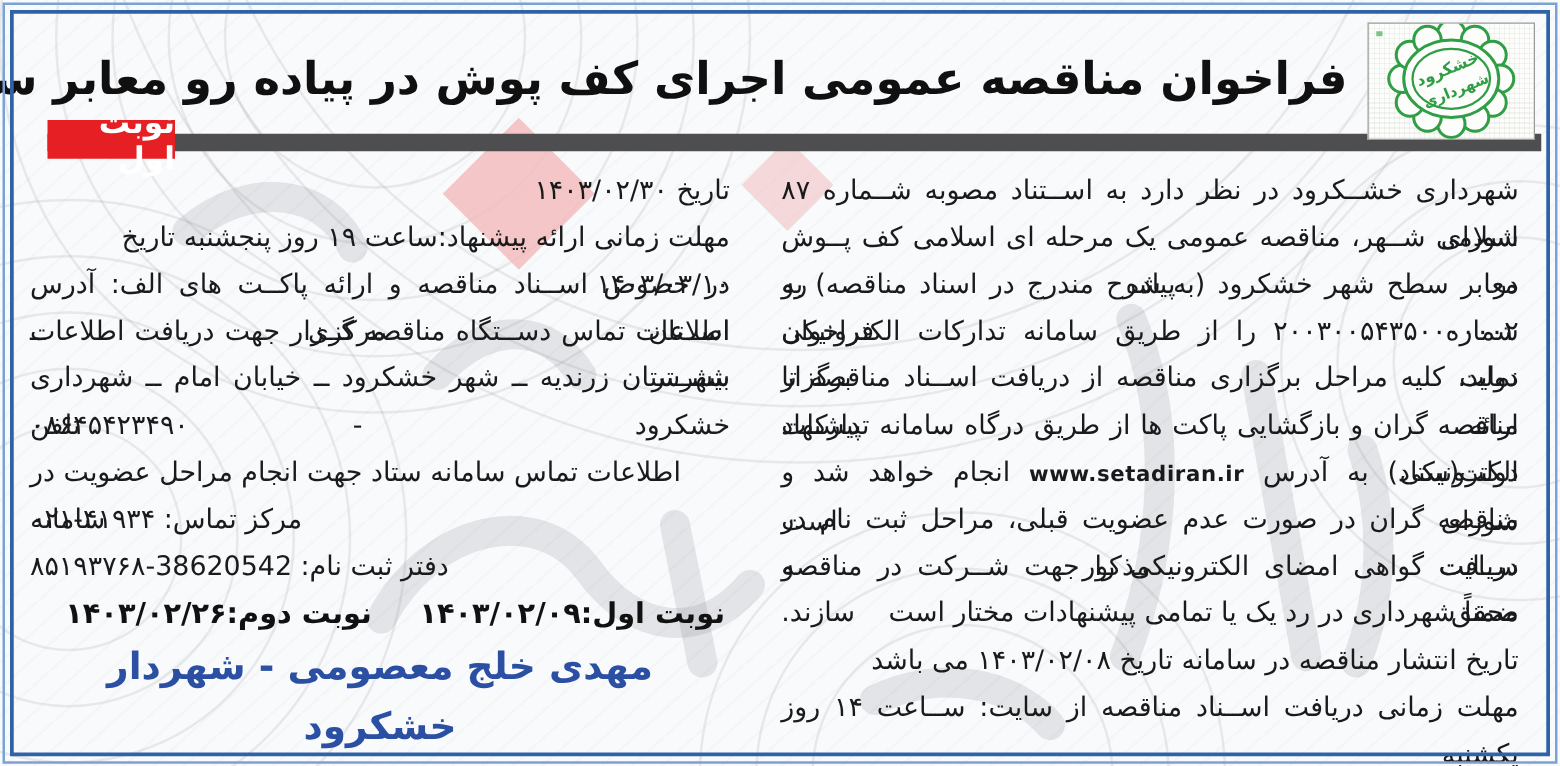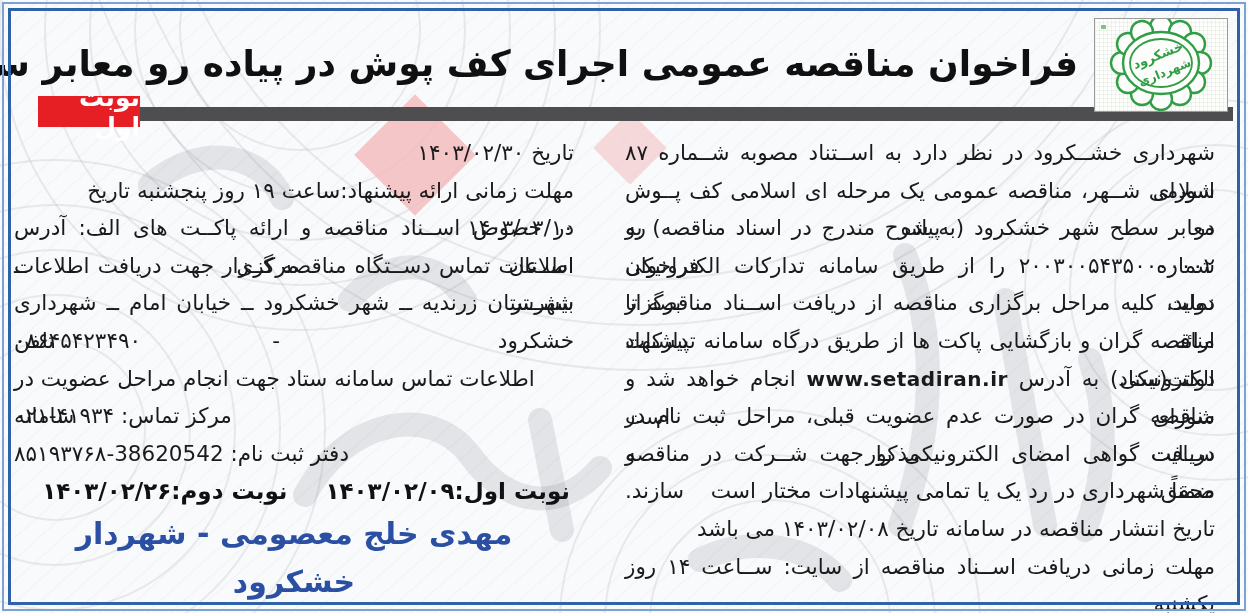--- a/index.html
+++ b/index.html
@@ -36,26 +36,26 @@
     position:absolute;top:18px;right:20px;width:132px;height:92px;background:#fdfdfb;
     border:1px solid #9a9a9a;z-index:3;
     background-image:repeating-linear-gradient(0deg,rgba(150,170,150,.12) 0 1px,transparent 1px 4px),
                      repeating-linear-gradient(90deg,rgba(150,170,150,.12) 0 1px,transparent 1px 4px);
   }
   .logo-box svg{position:absolute;inset:0;}
 
   
   .col{position:absolute;top:134px;z-index:3;direction:rtl;font-size:21.5px;}
   .col-right{right:33px;width:590px;}
-  .col-left{left:14px;width:560px;}
+  .col-left{left:24px;width:560px;}
   .ln{height:37.6px;line-height:37.6px;}
   .j{text-align:justify;text-align-last:justify;}
   .r{text-align:right;}
   .ri{text-align:left;padding-left:0;padding-right:10px;}
-  .url{font-weight:bold;font-size:20px;letter-spacing:.5px;}
+  .url{font-weight:bold;font-size:17px;letter-spacing:.5px;}
   .editions{
     display:flex;justify-content:flex-start;gap:38px;height:38px;align-items:center;
     font-weight:bold;font-size:23px;padding-right:4px;color:#111;
   }
   .signature{
     height:48px;line-height:48px;text-align:center;font-weight:bold;font-size:30px;color:#2b4fa2;
   }
 </style>
 </head>
 <body>

